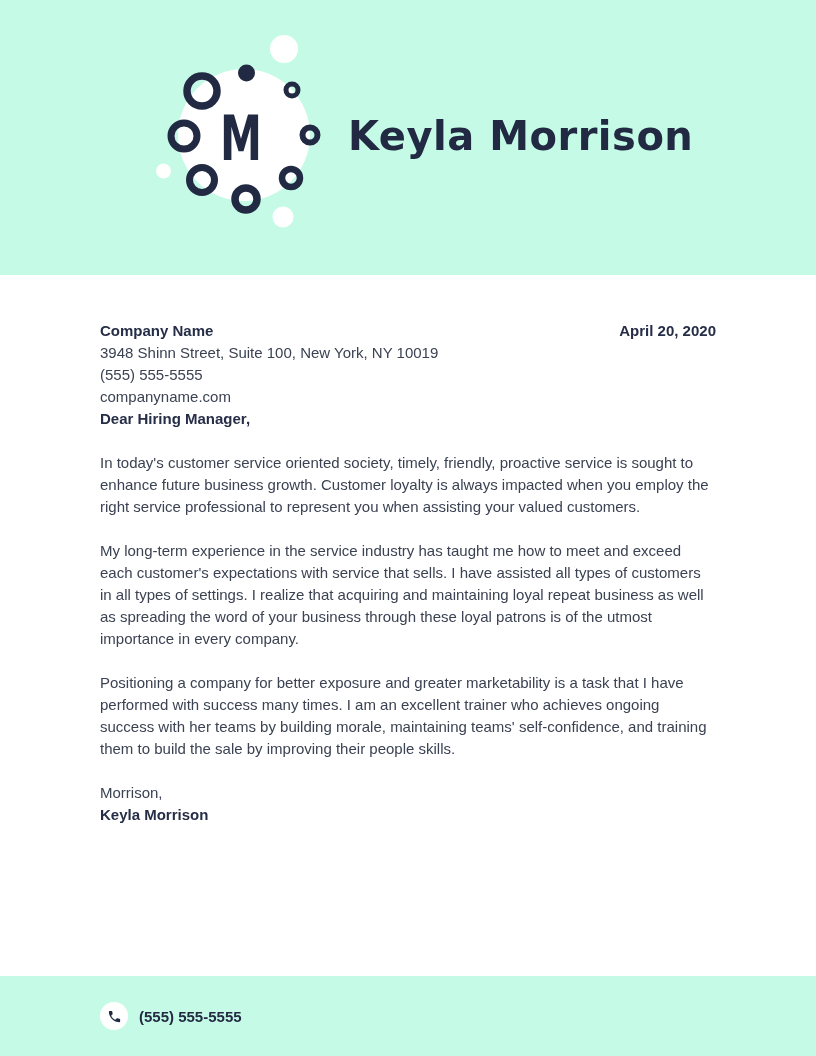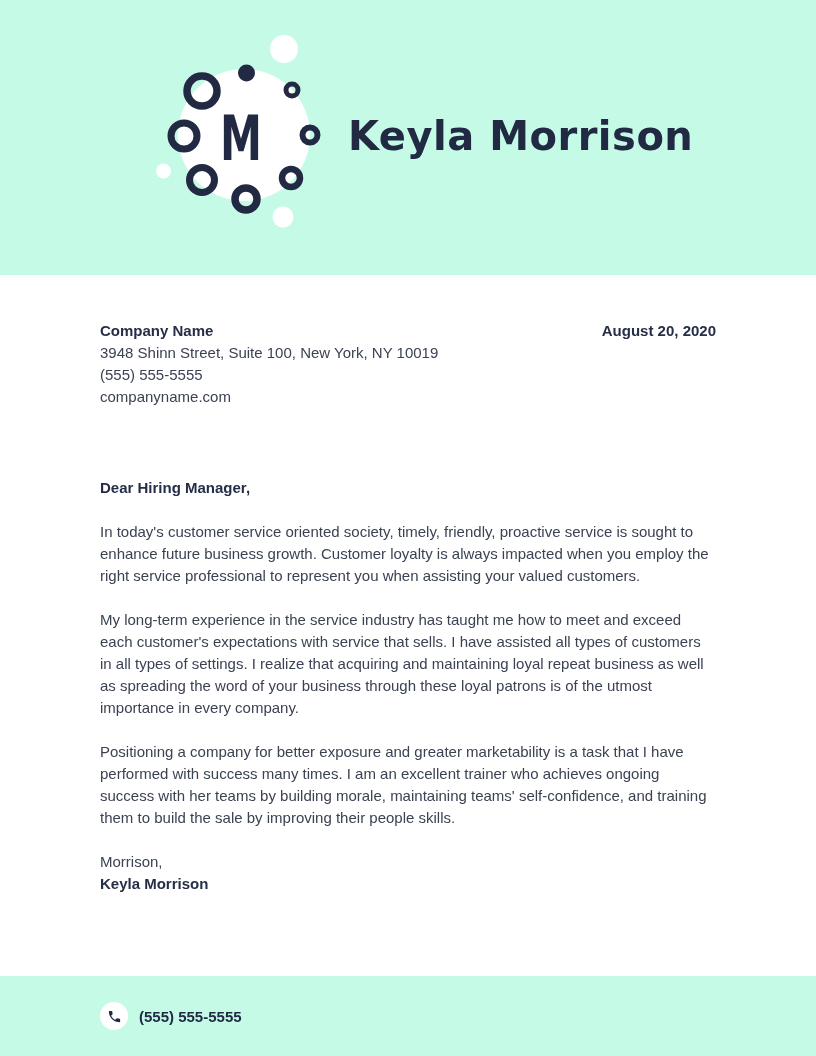--- a/index.html
+++ b/index.html
@@ -23,21 +23,21 @@
     letter-spacing: 0.5px; color: #222a43;
   }
   
   .letter-body {
     flex: 1; padding: 45px 100px 0 100px;
     font-size: 15px; line-height: 22px;
   }
   .info-row { display: flex; justify-content: space-between; align-items: flex-start; gap: 20px; }
   .bold { font-weight: bold; color: #262e47; }
   .recipient div { white-space: nowrap; }
-  .letter { margin-top: 69px; }
+  .letter { }
   .letter p { margin: 0 0 22px 0; }
   .letter p.closing, .letter p.signature { margin: 0; }
   
   .footer {
     height: 80px; flex: none;
     display: flex; align-items: center; justify-content: space-between;
     padding: 0 100px; box-sizing: border-box;
   }
   .contact { display: flex; align-items: center; gap: 11px; }
   .contact-label { font-weight: bold; color: #222a43; font-size: 15px; white-space: nowrap; }
@@ -74,21 +74,21 @@
   </header>
 
   <main class="letter-body">
     <div class="info-row">
       <div class="recipient">
         <div class="bold">Company Name</div>
         <div>3948 Shinn Street, Suite 100, New York, NY 10019</div>
         <div>(555) 555-5555</div>
         <div>companyname.com</div>
       </div>
-      <div class="bold">August 20, 2020</div>
+      <div class="bold">April 20, 2020</div>
     </div>
 
     <div class="letter">
       <p class="bold">Dear Hiring Manager,</p>
       <p>In today's customer service oriented society, timely, friendly, proactive service is sought to enhance future business growth. Customer loyalty is always impacted when you employ the right service professional to represent you when assisting your valued customers.</p>
       <p>My long-term experience in the service industry has taught me how to meet and exceed each customer's expectations with service that sells. I have assisted all types of customers in all types of settings. I realize that acquiring and maintaining loyal repeat business as well as spreading the word of your business through these loyal patrons is of the utmost importance in every company.</p>
       <p>Positioning a company for better exposure and greater marketability is a task that I have performed with success many times. I am an excellent trainer who achieves ongoing success with her teams by building morale, maintaining teams' self-confidence, and training them to build the sale by improving their people skills.</p>
       <p class="closing">Morrison,</p>
       <p class="bold signature">Keyla Morrison</p>
     </div>

